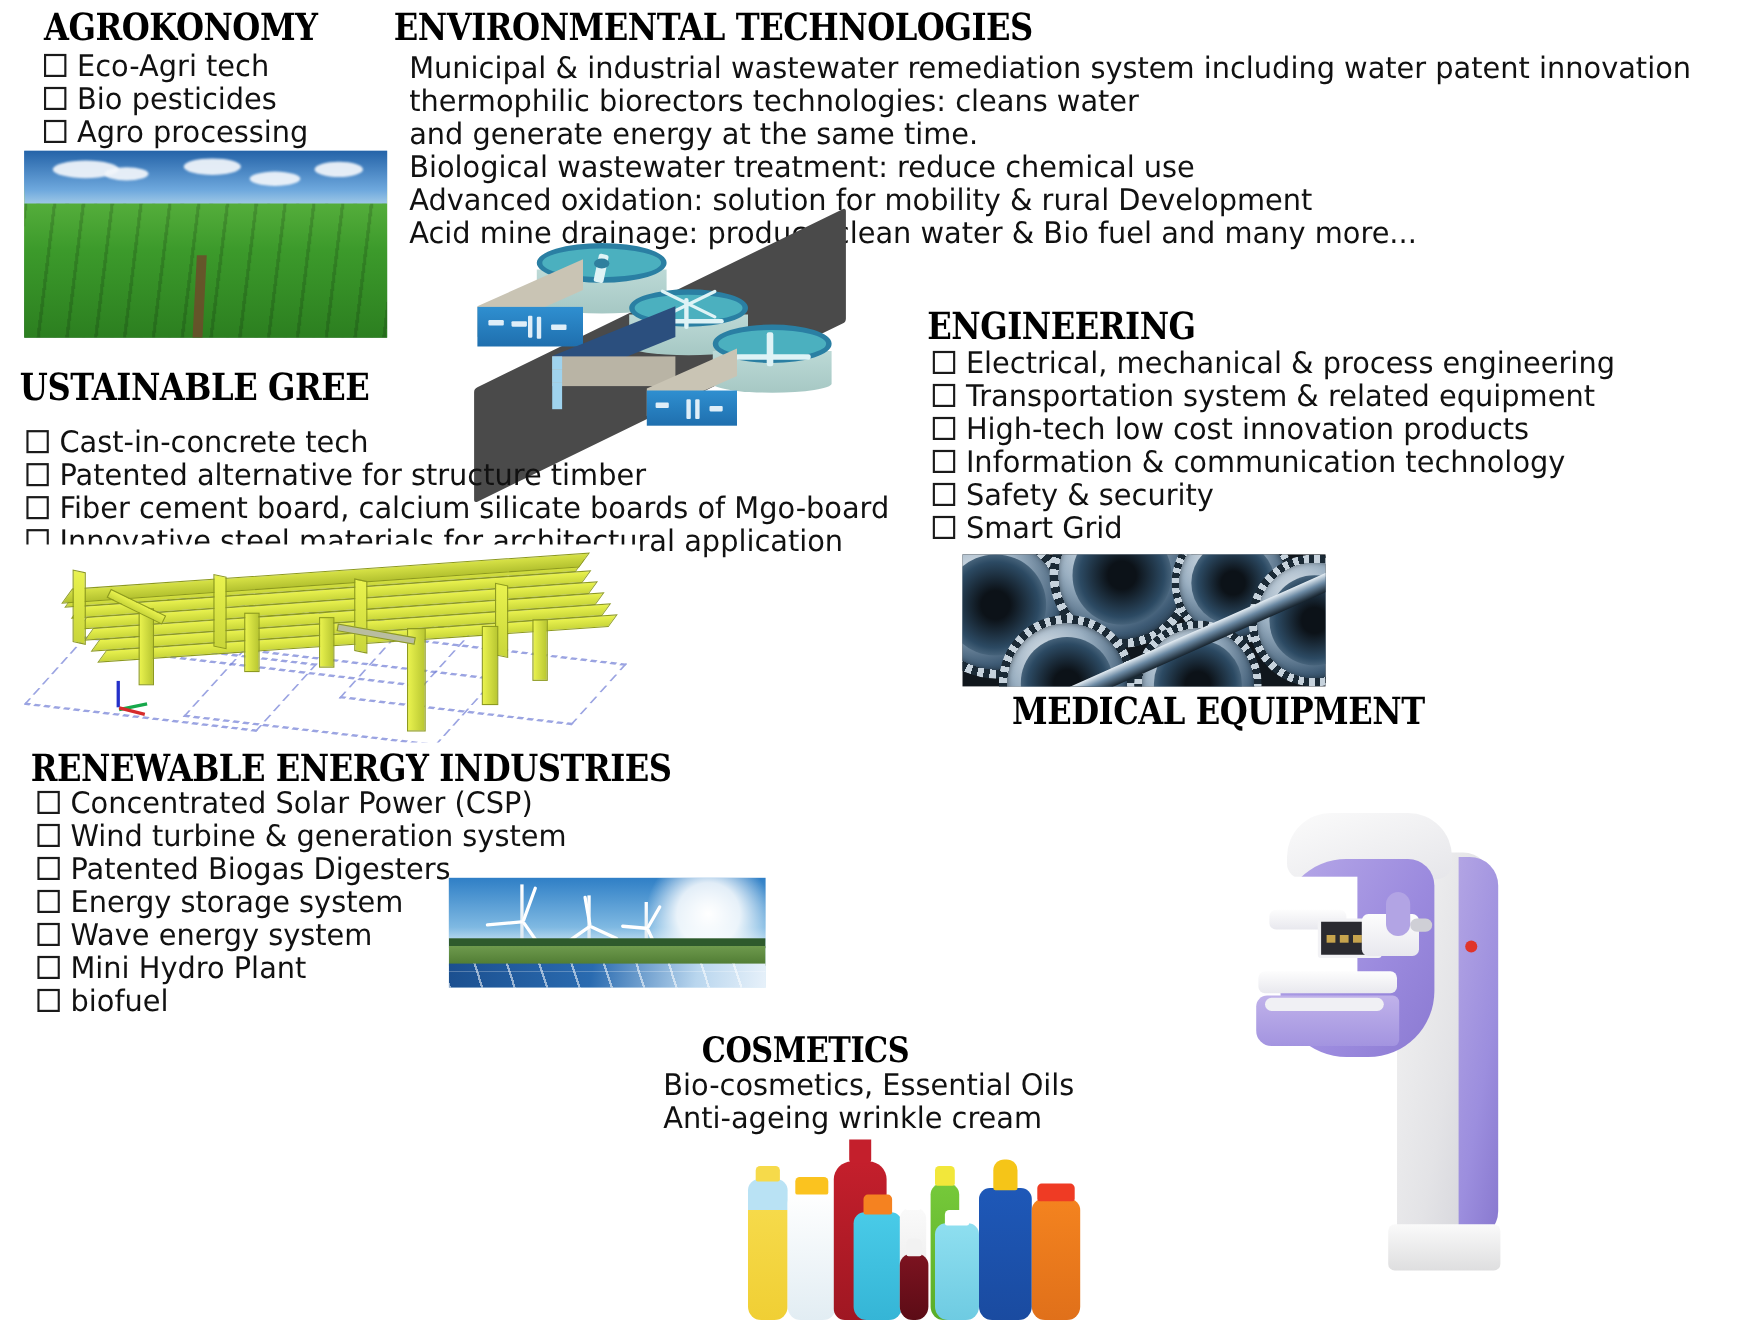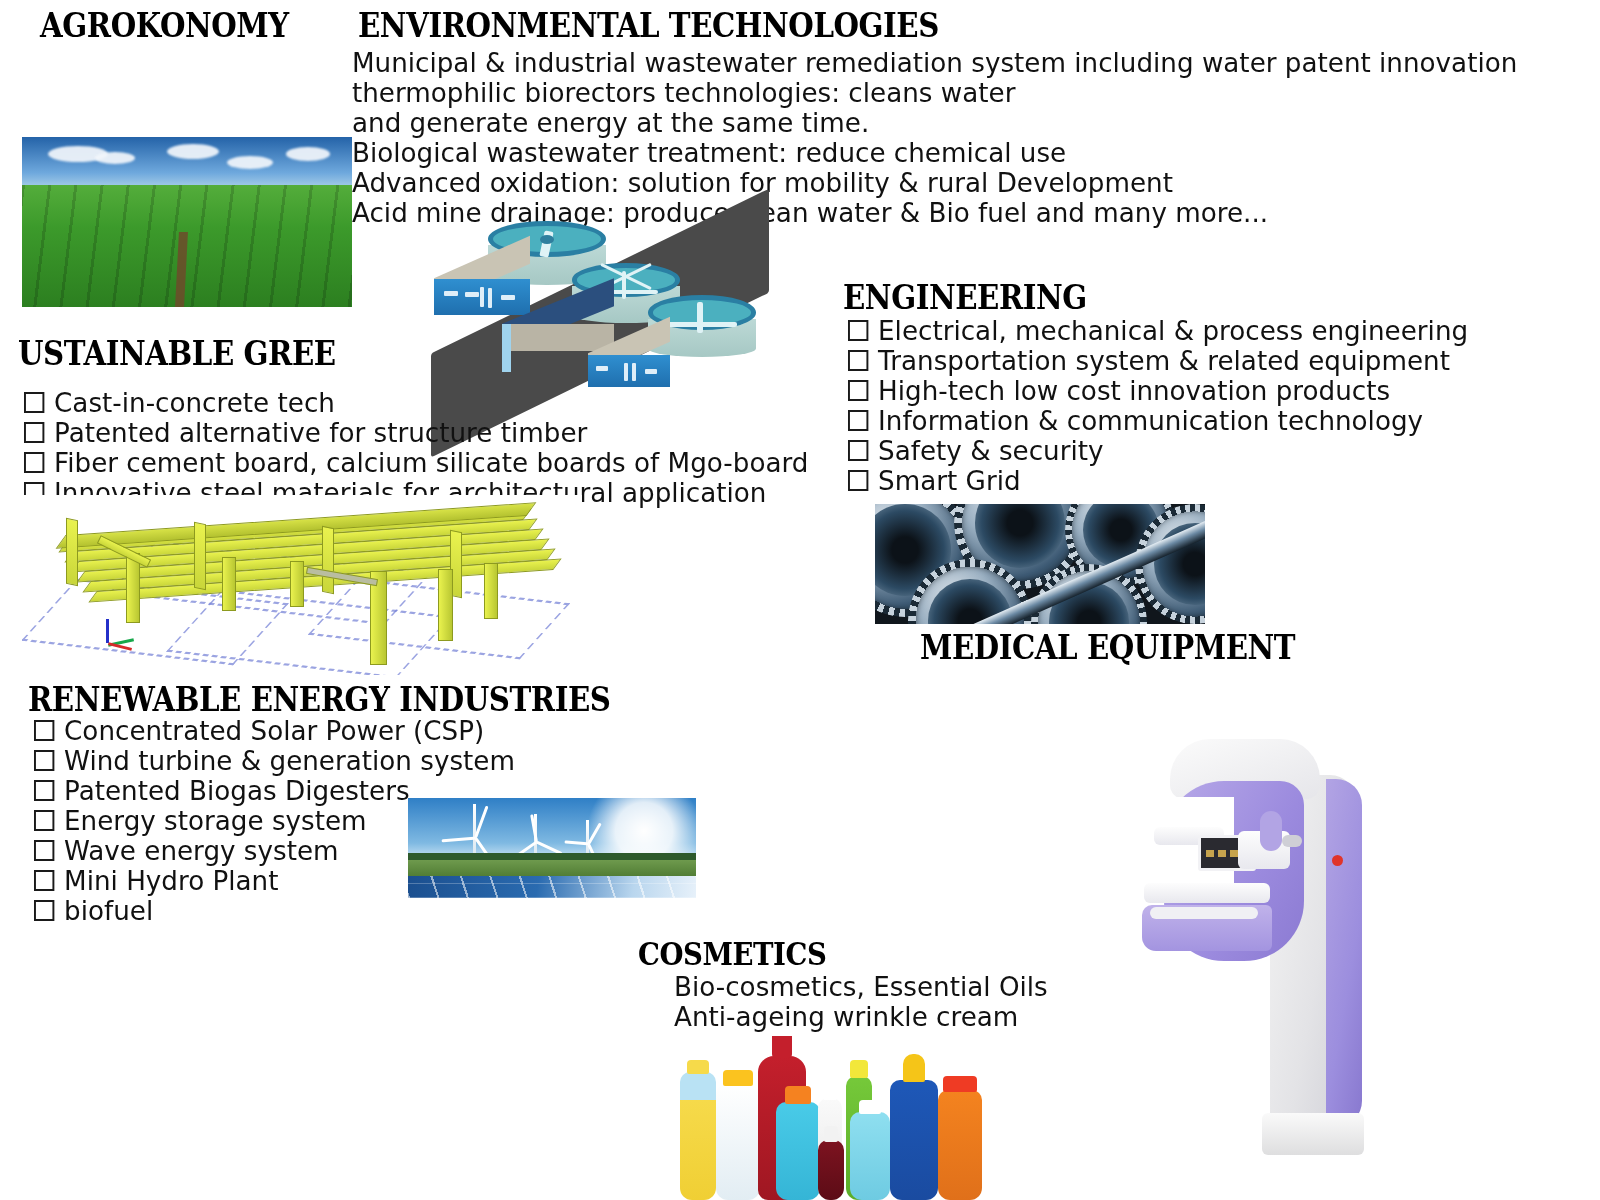--- a/index.html
+++ b/index.html
@@ -177,35 +177,40 @@
   .bottle .cap { position:absolute; left:50%; transform:translateX(-50%);
     border-radius: 4px 4px 2px 2px; }
 </style>
 </head>
 <body>
 
 <div id="page">
 
   <div class="abs heading" style="left:40px; top:8px;">AGROKONOMY</div>
 
+  <ul class="list abs" style="left:40px; top:46px;">
+    <li><span class="cb"></span><span>Eco-Agri tech</span></li>
+    <li><span class="cb"></span><span>Bio pesticides</span></li>
+    <li><span class="cb"></span><span>Agro processing</span></li>
+  </ul>
 
   <div class="pic farm" style="left:22px; top:137px; width:330px; height:170px;">
     <div class="sky"></div>
     <div class="cloud" style="left:8%;  top:5%;  width:60px; height:16px;"></div>
     <div class="cloud" style="left:22%; top:9%;  width:40px; height:12px;"></div>
     <div class="cloud" style="left:44%; top:4%;  width:52px; height:15px;"></div>
     <div class="cloud" style="left:62%; top:11%; width:46px; height:13px;"></div>
     <div class="cloud" style="left:80%; top:6%;  width:44px; height:14px;"></div>
     <div class="ground"></div>
     <div class="row-gap" style="left:47%; top:56%; width:9px; height:44%; transform:skewX(-3deg);"></div>
   </div>
 
   <div class="abs heading" style="left:358px; top:8px;">ENVIRONMENTAL TECHNOLOGIES</div>
 
-  <div class="abs" style="left:352px; top:48px;">
+  <div class="abs" style="left:372px; top:48px;">
     <div class="body-line">Municipal &amp; industrial wastewater remediation system including water patent innovation</div>
     <div class="body-line">thermophilic biorectors technologies: cleans water</div>
     <div class="body-line">and generate energy at the same time.</div>
     <div class="body-line">Biological wastewater treatment: reduce chemical use</div>
     <div class="body-line">Advanced oxidation: solution for mobility &amp; rural Development</div>
     <div class="body-line">Acid mine drainage: produce clean water &amp; Bio fuel and many more...</div>
   </div>
 
   <div class="plant" style="left:420px; top:215px; width:360px; height:185px;">
     <div class="pad"></div>
@@ -410,21 +415,21 @@
       <div class="blade" style="height:24px; transform: rotate(275deg);"></div>
     </div>
 
     <div class="treeline" style="top:55px; height:9px;"></div>
     <div class="field" style="top:62px; height:18px;"></div>
     <div class="panels" style="top:78px;"></div>
   </div>
 
   <div class="abs heading sm" style="left:638px; top:938px;">COSMETICS</div>
 
-  <div class="abs" style="left:674px; top:972px;">
+  <div class="abs" style="left:603px; top:972px;">
     <div class="body-line">Bio-cosmetics, Essential Oils</div>
     <div class="body-line">Anti-ageing wrinkle cream</div>
   </div>
 
   <div class="pic" style="left:672px; top:1036px; width:320px; height:164px; background:#ffffff;">
 
     <div class="bottle" style="left:8px;  top:36px; width:36px; height:128px; background:linear-gradient(180deg,#b9e2f4 0%,#b9e2f4 22%,#f6da4a 22%,#f0cf34 100%);">
       <div class="cap" style="top:-12px; width:22px; height:14px; background:#f6da4a;"></div>
     </div>
 

